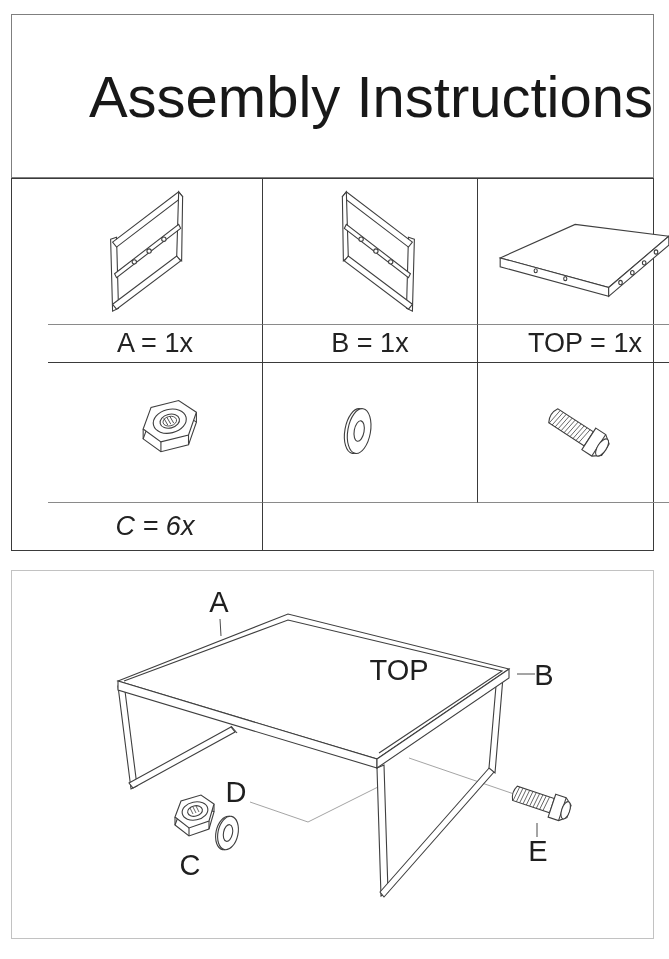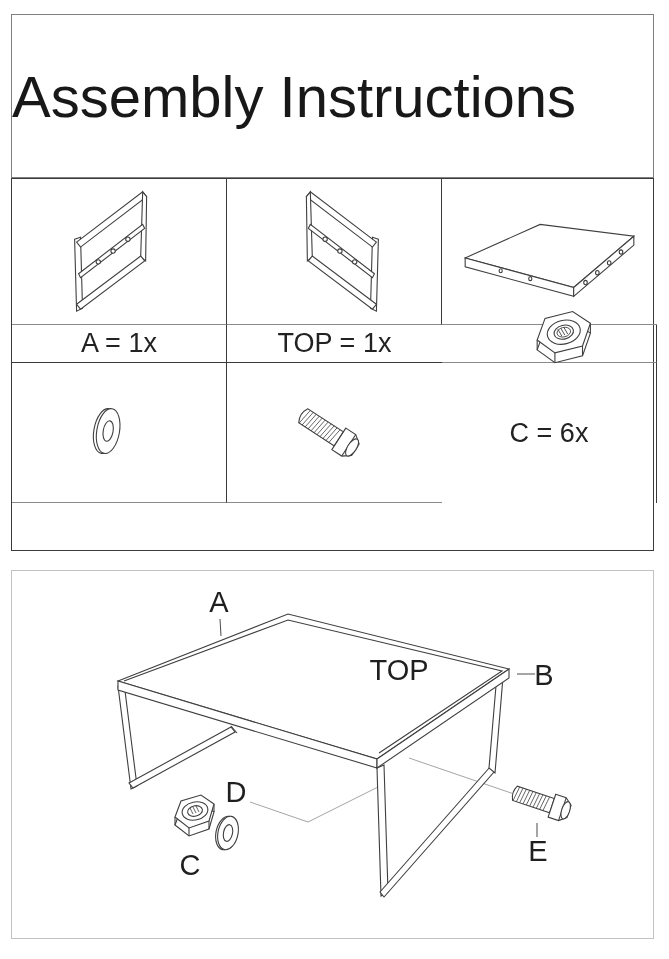--- a/index.html
+++ b/index.html
@@ -3,42 +3,43 @@
 <meta charset="utf-8">
 <style>
   html,body{margin:0;padding:0;background:#ffffff;}
   .page{
     position:relative;width:669px;height:959px;background:#ffffff;
     font-family:"Liberation Sans", sans-serif;color:#1c1c1c;overflow:hidden;
   }
   .title-box{
     position:absolute;left:11px;top:14px;width:643px;height:164px;
     border:1px solid #7f7f7f;box-sizing:border-box;
-    display:flex;align-items:center;justify-content:flex-start;
+    display:flex;align-items:center;justify-content:flex-end;
   }
   .title-box h1{
     margin:0;font-size:58px;font-weight:400;letter-spacing:0px;
     color:#181818;white-space:nowrap;
   }
   .parts-grid{
     position:absolute;left:11px;top:178px;width:643px;
     border:1.5px solid #3a3a3a;box-sizing:border-box;
     display:grid;grid-template-columns:1fr 1fr 1fr;
     grid-template-rows:146px 38px 140px 47px;
     background:#fff;
+    padding-left:36px;
   }
   .cell{box-sizing:border-box;border-right:1.4px solid #3a3a3a;position:relative;}
   .cell.last{border-right:none;}
   .figure-cell{border-bottom:1px solid #8a8a8a;display:flex;align-items:center;justify-content:center;}
   .label-cell{
     border-bottom:1.4px solid #3a3a3a;
     display:flex;align-items:center;justify-content:center;
     font-size:27px;color:#222;
   }
-  .label-cell.bottom-row{border-bottom:none;}
+  .label-cell.bottom-row{border-bottom:none;font-style:italic;}
   .figure-cell svg{display:block;}
   .diagram-box{
     position:absolute;left:11px;top:570px;width:643px;height:369px;
     border:1px solid #c2c2c2;box-sizing:border-box;
   }
   .diagram-box svg{display:block;}
   .dlabel{
     font-family:"Liberation Sans", sans-serif;
     font-size:29px;fill:#1f1f1f;
   }
@@ -91,20 +92,21 @@
           <ellipse cx="155" cy="94" rx="1.8" ry="2.2"></ellipse>
           <ellipse cx="167" cy="84" rx="1.8" ry="2.2"></ellipse>
           <ellipse cx="179" cy="73" rx="1.8" ry="2.2"></ellipse>
           <ellipse cx="57" cy="92" rx="1.6" ry="2"></ellipse>
           <ellipse cx="87" cy="100" rx="1.6" ry="2"></ellipse>
         </g>
       </svg>
     </div>
 
     <div class="cell label-cell">A = 1x</div>
+    <div class="cell label-cell">B = 1x</div>
     <div class="cell label-cell last">TOP = 1x</div>
 
     <div class="cell figure-cell">
       <svg width="214" height="138" viewBox="0 0 214 140">
         <g stroke="#3f3f3f" stroke-width="1.1" fill="#ffffff">
           <polygon points="95,76 103,54 131,47 149,59 141,82 113,89"></polygon>
           <line x1="95" y1="66" x2="95" y2="76"></line>
           <line x1="149" y1="49" x2="149" y2="59"></line>
           <line x1="141" y1="72" x2="141" y2="82"></line>
           <line x1="113" y1="79" x2="113" y2="89"></line>

